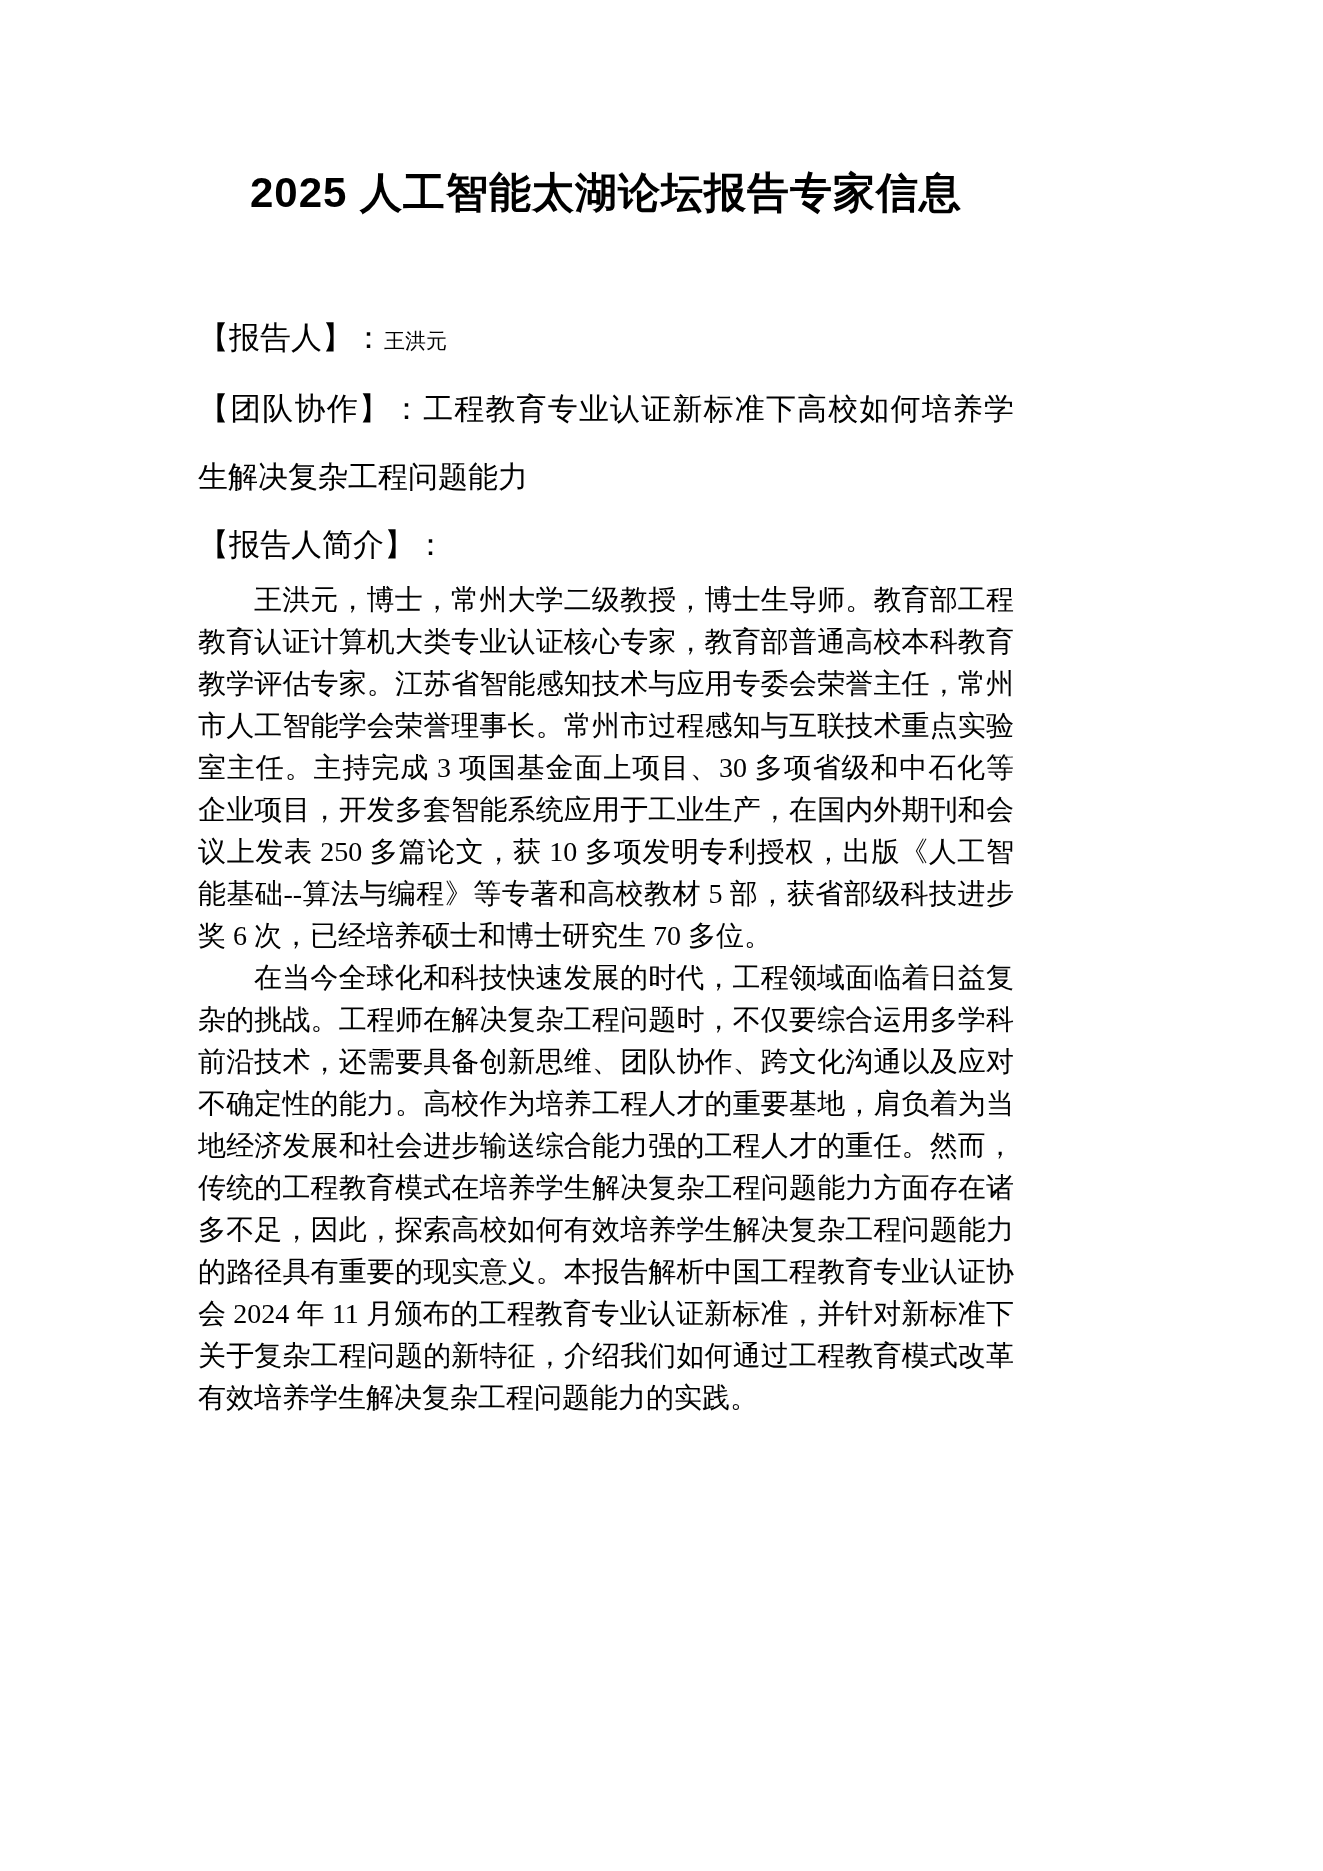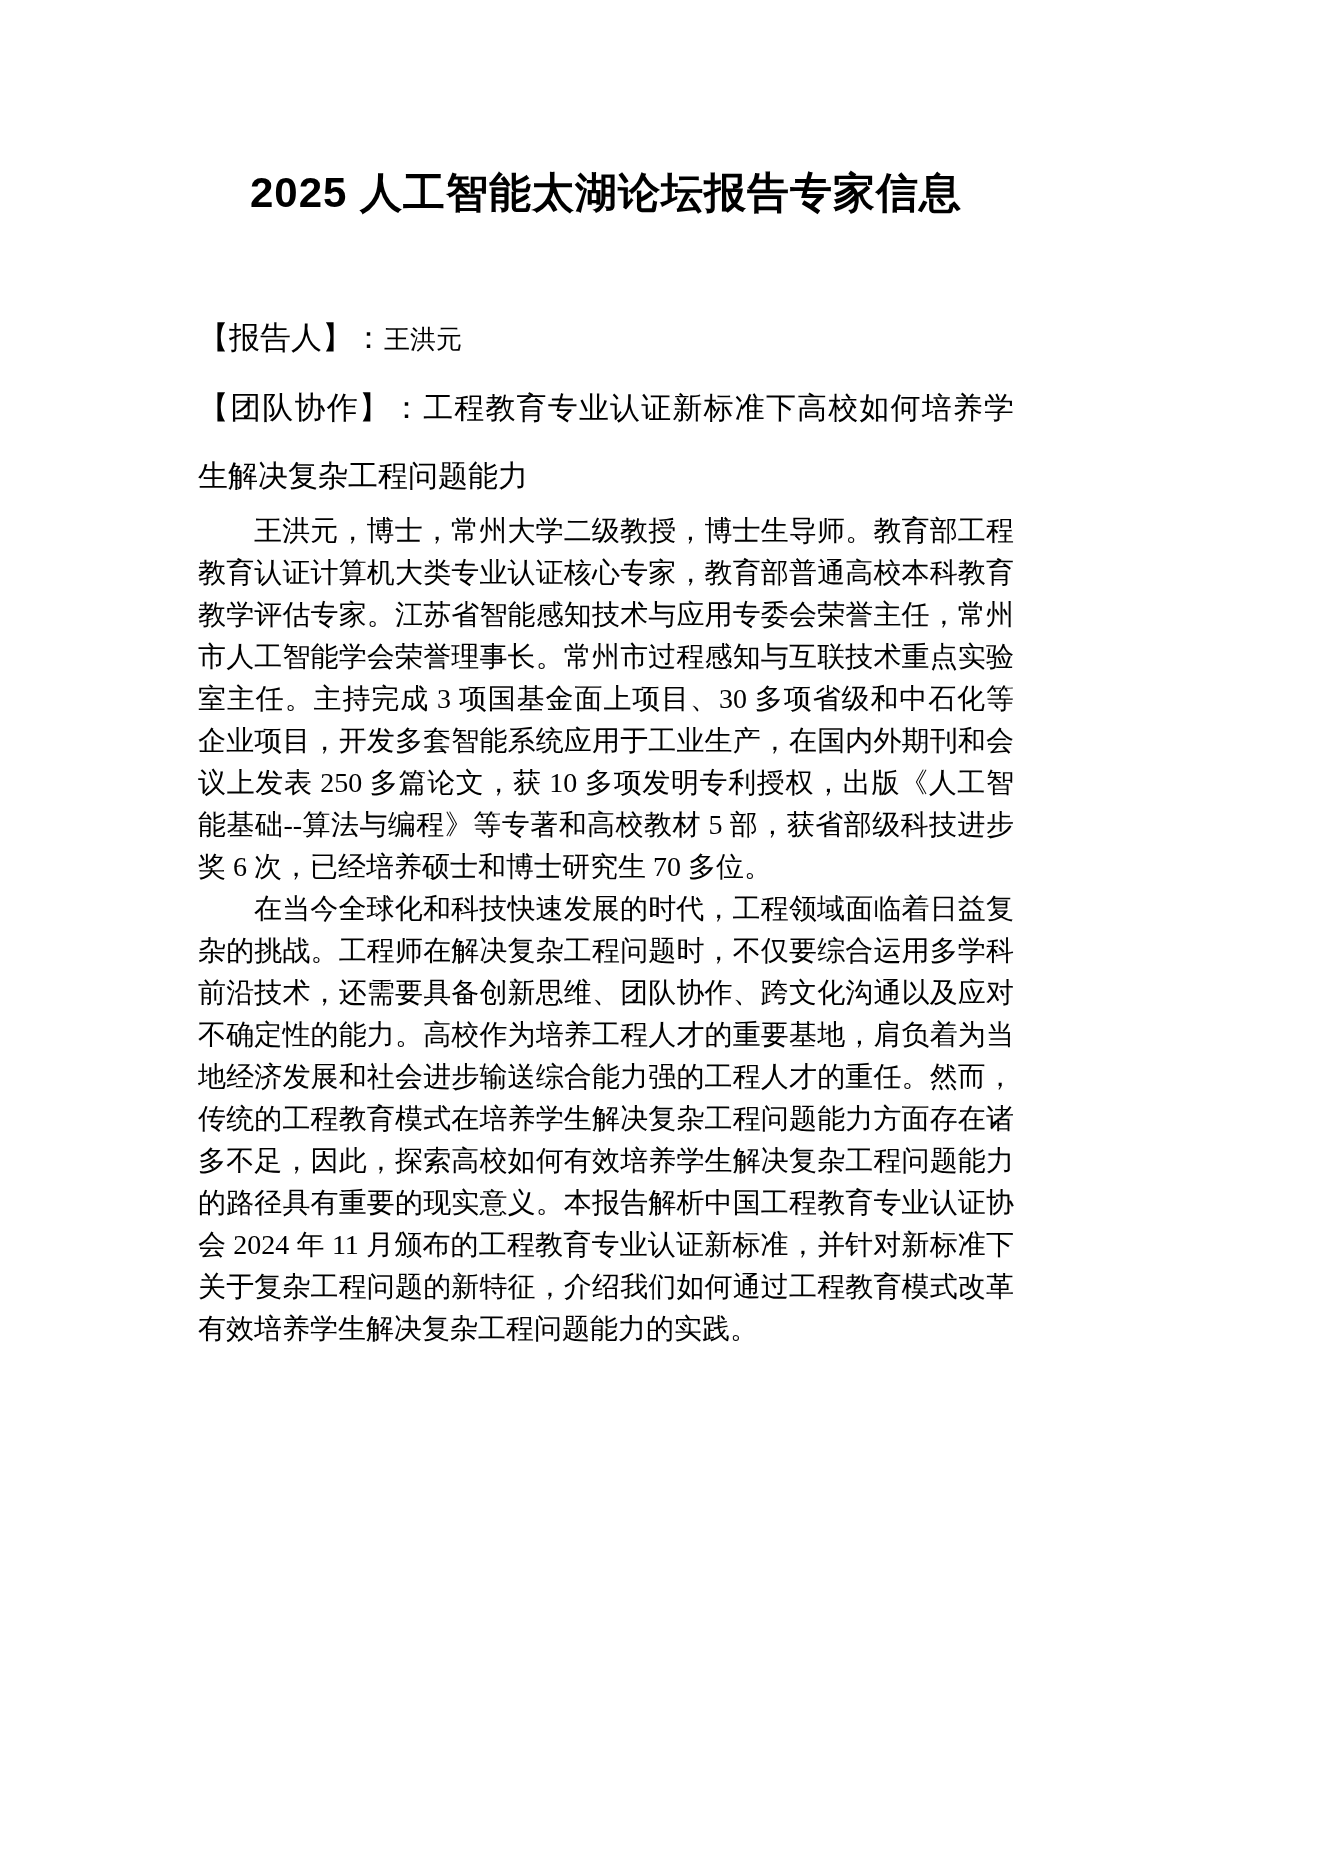--- a/index.html
+++ b/index.html
@@ -34,21 +34,21 @@
     text-align: justify;
   }
   .field-person {
     margin-top: 88px;
   }
   .field-label, .section-heading-text {
     font-weight: normal;
     font-size: 31px;
   }
   .field-value-small {
-    font-size: 26px;
+    font-size: 21px;
   }
   .field-value-large {
     font-size: 30px;
   }
   .section-heading {
     font-size: 31px;
     line-height: 68px;
     font-weight: bold;
   }
   .section-heading.second {
@@ -70,19 +70,22 @@
   <h1 class="doc-title">2025 人工智能太湖论坛报告专家信息</h1>
 
   <div class="field-line field-person">
     <span class="field-label">【报告人】</span><span class="field-label">：</span><span class="field-value-small">王洪元</span>
   </div>
 
   <div class="field-line">
     <span class="field-label">【团队协作】</span><span class="field-label">：</span><span class="field-value-large">工程教育专业认证新标准下高校如何培养学生解决复杂工程问题能力</span>
   </div>
 
+  <div class="section-heading">
+    <span class="section-heading-text">【报告人简介】</span><span class="section-heading-text">：</span>
+  </div>
 
   <p class="body-paragraph">王洪元，博士，常州大学二级教授，博士生导师。教育部工程教育认证计算机大类专业认证核心专家，教育部普通高校本科教育教学评估专家。江苏省智能感知技术与应用专委会荣誉主任，常州市人工智能学会荣誉理事长。常州市过程感知与互联技术重点实验室主任。主持完成 3 项国基金面上项目、30 多项省级和中石化等企业项目，开发多套智能系统应用于工业生产，在国内外期刊和会议上发表 250 多篇论文，获 10 多项发明专利授权，出版《人工智能基础--算法与编程》等专著和高校教材 5 部，获省部级科技进步奖 6 次，已经培养硕士和博士研究生 70 多位。</p>
 
 
   <p class="body-paragraph">在当今全球化和科技快速发展的时代，工程领域面临着日益复杂的挑战。工程师在解决复杂工程问题时，不仅要综合运用多学科前沿技术，还需要具备创新思维、团队协作、跨文化沟通以及应对不确定性的能力。高校作为培养工程人才的重要基地，肩负着为当地经济发展和社会进步输送综合能力强的工程人才的重任。然而，传统的工程教育模式在培养学生解决复杂工程问题能力方面存在诸多不足，因此，探索高校如何有效培养学生解决复杂工程问题能力的路径具有重要的现实意义。本报告解析中国工程教育专业认证协会 2024 年 11 月颁布的工程教育专业认证新标准，并针对新标准下关于复杂工程问题的新特征，介绍我们如何通过工程教育模式改革有效培养学生解决复杂工程问题能力的实践。</p>
 
 </div>
 
 </body></html>

